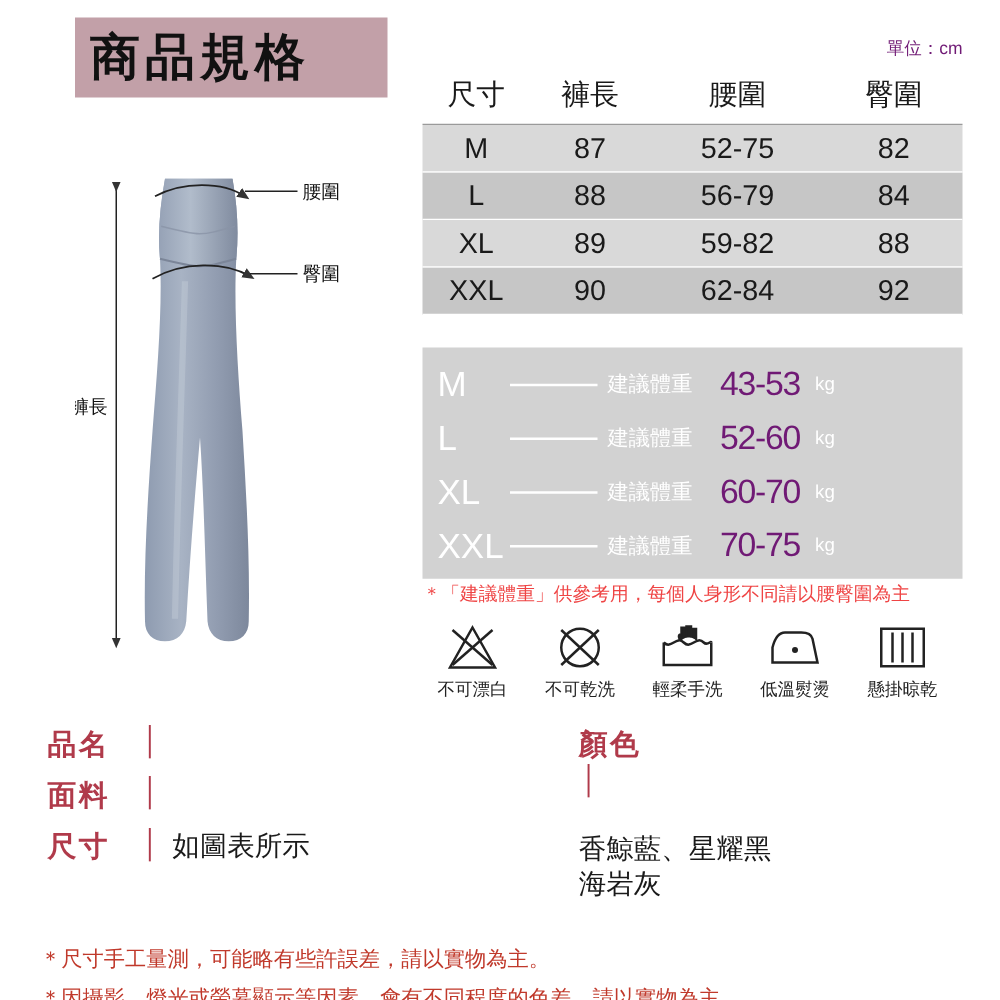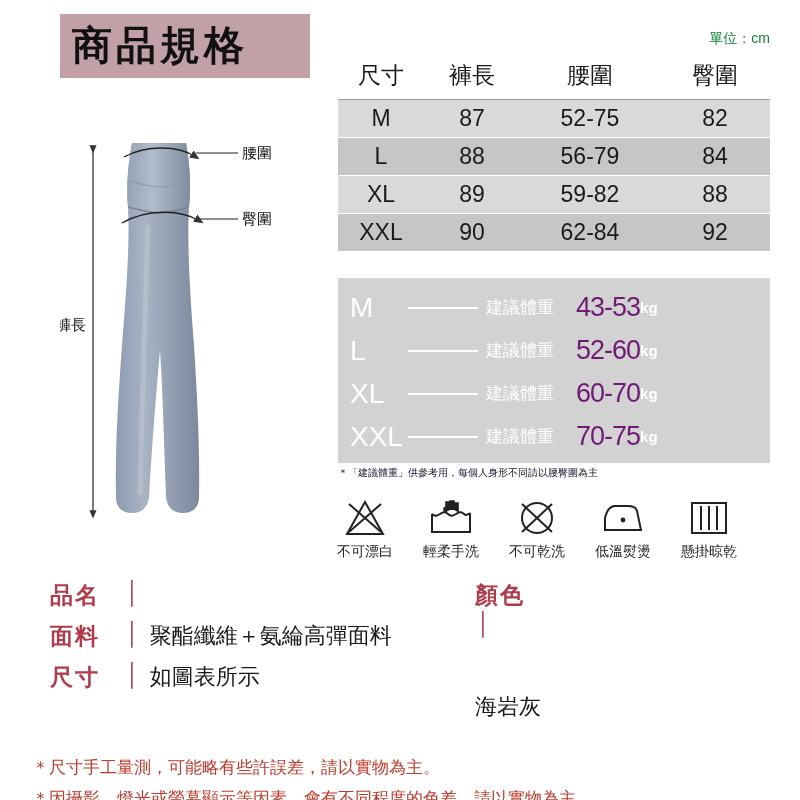--- a/index.html
+++ b/index.html
@@ -22,21 +22,21 @@
   .title-text {
     position:absolute; left:72px; top:18px;
     font-size:40px; font-weight:bold; letter-spacing:4px;
     color:#111;
     font-family:Liberation Serif, serif;
   }
 
   
   .unit-note {
     position:absolute; right:30px; top:30px;
-    font-size:14px; color:#15803d;margin-left:12px;
+    font-size:14px; color:#701a75;margin-left:12px;
   }
 
   
   .size-table {
     position:absolute; left:338px; top:55px; width:432px;
     border-collapse:collapse;
     font-size:23px;
     color:#1a1a1a;
   }
   .size-table th, .size-table td {
@@ -76,51 +76,51 @@
   }
   .wrow .wline {
     flex:0 0 70px; height:2px; background:#ffffff; margin:0 8px 0 0;
   }
   .wrow .wlabel {
     font-size:17px; color:#ffffff; margin-right:22px;
   }
   .wrow .wval {
     font-size:27px; color:#701a75; letter-spacing:-1px;
   }
-  .wrow .wunit { font-size:15px; color:#ffffff; margin-left:0;font-weight:bold; }
+  .wrow .wunit { font-size:15px; color:#ffffff; margin-left:12px; }
 
   .weight-note {
     position:absolute; left:338px; top:466px;
-    font-size:10px; color:#0f172a; letter-spacing:0px;
+    font-size:15px; color:#ef4444; letter-spacing:0px;
   }
 
   
   .watermark {
     position:absolute; left:190px; top:368px;
     font-size:34px; font-weight:bold;
     color:rgba(255,255,255,0.75);
     letter-spacing:4px;
     pointer-events:none;
   }
 
   
   .care-row {
     position:absolute; left:322px; top:495px;
     width:456px;
-    display:flex; justify-content:flex-start;
+    display:flex; justify-content:center;
   }
   .care-item { width:86px; text-align:center; }
   .care-item .glyph { height:46px; display:flex; align-items:center; justify-content:center; }
   .care-item .clabel { font-size:14px; color:#222; margin-top:2px; }
 
   
   .illus { position:absolute; left:60px; top:95px; width:270px; height:455px; }
 
   
-  .specs { position:absolute; left:38px; top:580px; width:730px;margin-left:12px; }
+  .specs { position:absolute; left:38px; top:580px; width:730px; }
   .spec-row { display:flex; align-items:flex-start; margin-bottom:10px; }
   .spec-key {
     font-size:23px; color:#b03a4a; font-weight:bold; width:74px; letter-spacing:2px;
   }
   .spec-bar { color:#b03a4a; font-size:22px; margin:0 10px 0 2px; }
   .spec-val { font-size:22px; color:#1a1a1a; }
   .spec-col2 { position:absolute; left:425px; top:0; display:flex; align-items:flex-start;flex-direction:column; }
   .spec-col2 .spec-val { line-height:1.28; }
 
   
@@ -258,43 +258,43 @@
         <path d="M22,4 L40,36 L4,36 Z" fill="none" stroke="#222" stroke-width="2"></path>
         <line x1="6" y1="6" x2="38" y2="34" stroke="#222" stroke-width="2"></line>
         <line x1="38" y1="6" x2="6" y2="34" stroke="#222" stroke-width="2"></line>
       </svg>
     </div>
     <div class="clabel">不可漂白</div>
   </div>
 
   <div class="care-item">
     <div class="glyph">
+      <svg width="44" height="40" viewBox="0 0 44 40">
+        <circle cx="22" cy="20" r="15" fill="none" stroke="#222" stroke-width="2"></circle>
+        <line x1="7" y1="6" x2="37" y2="34" stroke="#222" stroke-width="2"></line>
+        <line x1="37" y1="6" x2="7" y2="34" stroke="#222" stroke-width="2"></line>
+      </svg>
+    </div>
+    <div class="clabel">不可乾洗</div>
+  </div>
+
+  <div class="care-item">
+    <div class="glyph">
       <svg width="46" height="40" viewBox="0 0 46 40">
         <path d="M4,16 L4,34 L42,34 L42,16" fill="none" stroke="#222" stroke-width="2"></path>
         <path d="M4,16 C10,22 14,10 20,16 C26,22 30,10 36,16 C39,19 42,14 42,16" fill="none" stroke="#222" stroke-width="2"></path>
         <path d="M18,14 L18,4 L22,4 L22,12 M22,12 L22,3 L26,3 L26,12 M26,12 L26,5 L30,5 L30,14" fill="#222" stroke="#222" stroke-width="1.6"></path>
         <path d="M16,14 C14,10 16,8 18,9 L18,14 Z" fill="#222"></path>
       </svg>
     </div>
     <div class="clabel">輕柔手洗</div>
   </div>
 
   <div class="care-item">
     <div class="glyph">
-      <svg width="44" height="40" viewBox="0 0 44 40">
-        <circle cx="22" cy="20" r="15" fill="none" stroke="#222" stroke-width="2"></circle>
-        <line x1="7" y1="6" x2="37" y2="34" stroke="#222" stroke-width="2"></line>
-        <line x1="37" y1="6" x2="7" y2="34" stroke="#222" stroke-width="2"></line>
-      </svg>
-    </div>
-    <div class="clabel">不可乾洗</div>
-  </div>
-
-  <div class="care-item">
-    <div class="glyph">
       <svg width="46" height="40" viewBox="0 0 46 40">
         <path d="M5,32 L41,32 L37,13 C36,9 32,8 28,8 L15,8 C10,8 7,12 5,20 Z" fill="none" stroke="#222" stroke-width="2"></path>
         <circle cx="23" cy="22" r="2.4" fill="#222"></circle>
       </svg>
     </div>
     <div class="clabel">低溫熨燙</div>
   </div>
 
   <div class="care-item">
     <div class="glyph">
@@ -312,30 +312,29 @@
 <div class="specs">
   <div class="spec-row">
     <span class="spec-key">品名</span>
     <span class="spec-bar">│</span>
 
     <div class="spec-col2">
       <span class="spec-key">顏色</span>
       <span class="spec-bar">│</span>
       <span class="spec-val">
         <br>
-        <br>
+        <span>香鯨藍、星耀黑</span><br>
         <span>海岩灰</span>
       </span>
     </div>
   </div>
 
   <div class="spec-row">
     <span class="spec-key">面料</span>
     <span class="spec-bar">│</span>
-    <span class="spec-val">聚酯纖維＋氨綸高彈面料</span>
   </div>
 
   <div class="spec-row">
     <span class="spec-key">尺寸</span>
     <span class="spec-bar">│</span>
     <span class="spec-val">如圖表所示</span>
   </div>
 </div>
 
 <div class="bottom-notes">

